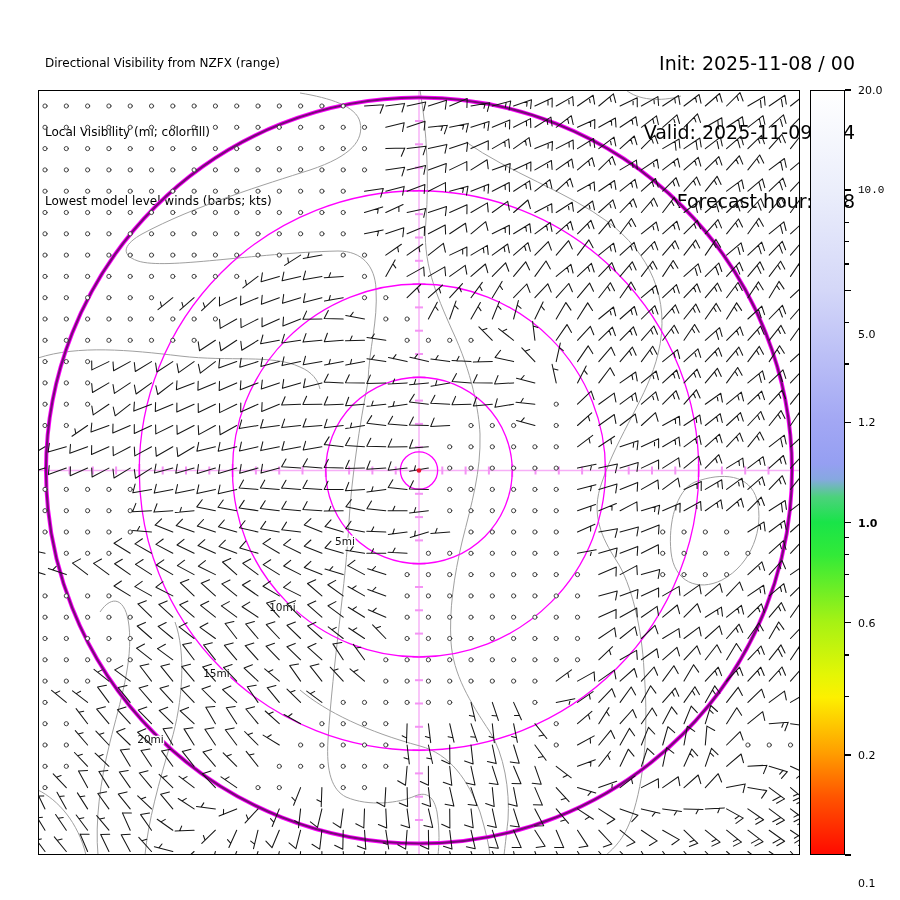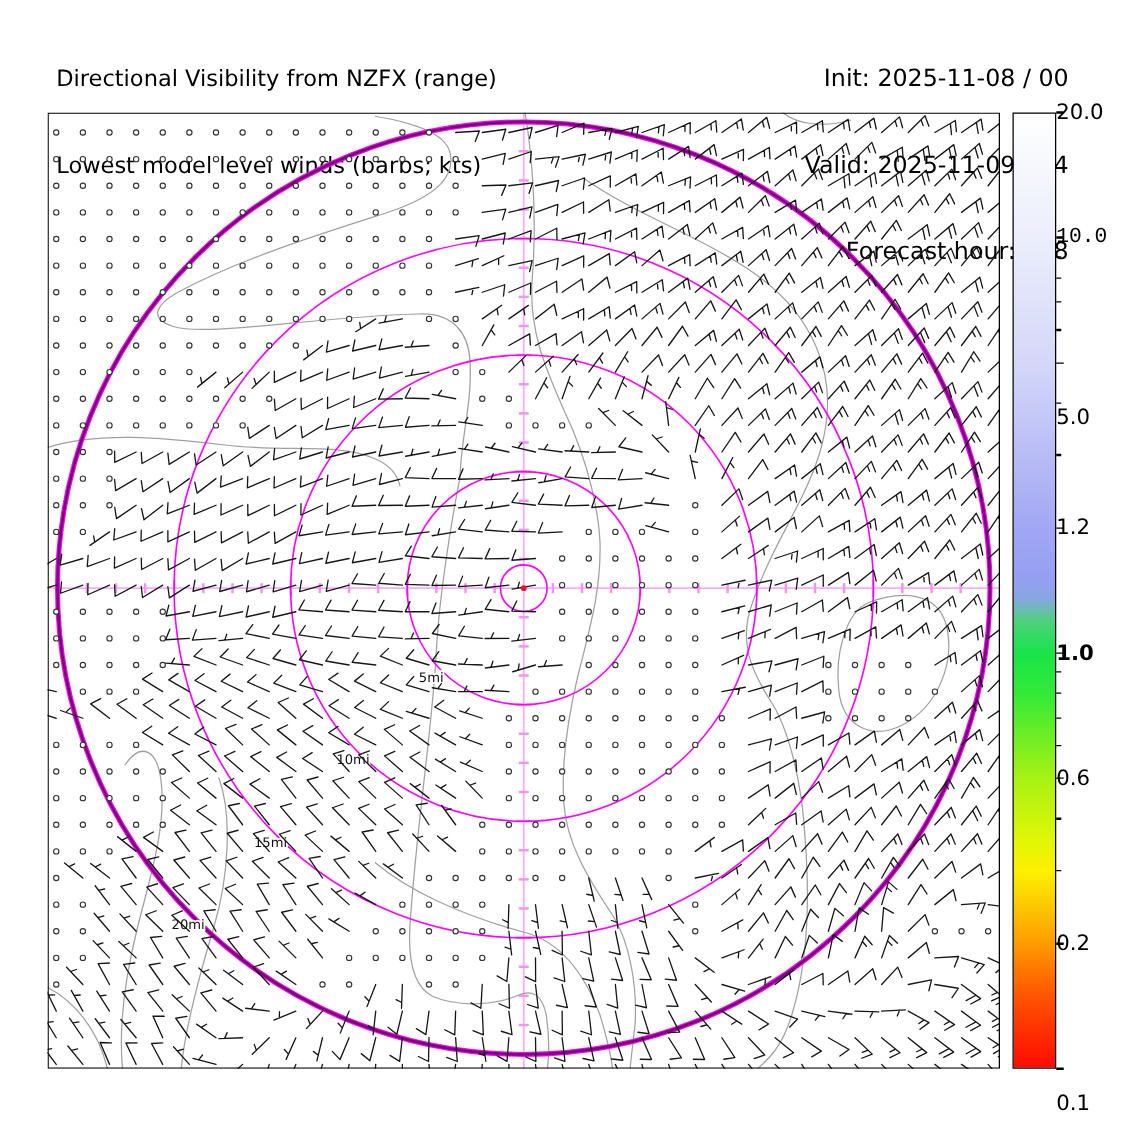--- a/index.html
+++ b/index.html
@@ -1,32 +1,33 @@
 <!DOCTYPE html>
 <html><head>
 <meta charset="utf-8">
 <style>
   html,body{margin:0;padding:0;background:#fff;}
   .page{position:relative;width:900px;height:900px;background:#fff;overflow:hidden;
         font-family:"DejaVu Sans","Liberation Sans",sans-serif;color:#000;}
-  .titles-left{position:absolute;left:45px;top:6px;font-size:18px;line-height:23px;white-space:pre;}
+  .titles-left{position:absolute;left:45px;top:6px;font-size:12px;line-height:23px;white-space:pre;}
   .titles-right{position:absolute;right:45px;top:6px;font-size:19px;line-height:23px;text-align:right;white-space:pre;}
   .map-frame{position:absolute;left:38px;top:90px;width:792px;height:765px;}
   .map-frame svg{display:block;}
   .colorbar-wrap{position:absolute;left:810px;top:90px;width:90px;height:765px;}
   .colorbar-bar{position:absolute;left:0;top:0;width:35px;height:765px;border:1px solid #000;box-sizing:border-box;}
   .cb-tick{position:absolute;background:#000;height:1.2px;}
-  .cb-label{position:absolute;left:35px;font-size:17px;transform:translateY(-50%);}
+  .cb-label{position:absolute;left:48px;font-size:11px;transform:translateY(-50%);}
 </style>
 </head>
 <body>
 <div class="page">
 
   <div class="titles-left">
     <div>Directional Visibility from NZFX (range)</div>
+    <div>Local Visibility (mi; colorfill)</div>
     <div>Lowest model level winds (barbs; kts)</div>
   </div>
   <div class="titles-right">
     <div>Init: 2025-11-08 / 00</div>
     <div>Valid: 2025-11-09 / 04</div>
     <div>Forecast hour: 028</div>
   </div>
 
   <div class="map-frame">
     <svg id="mapsvg" width="762" height="765" viewBox="0 0 762 765">

